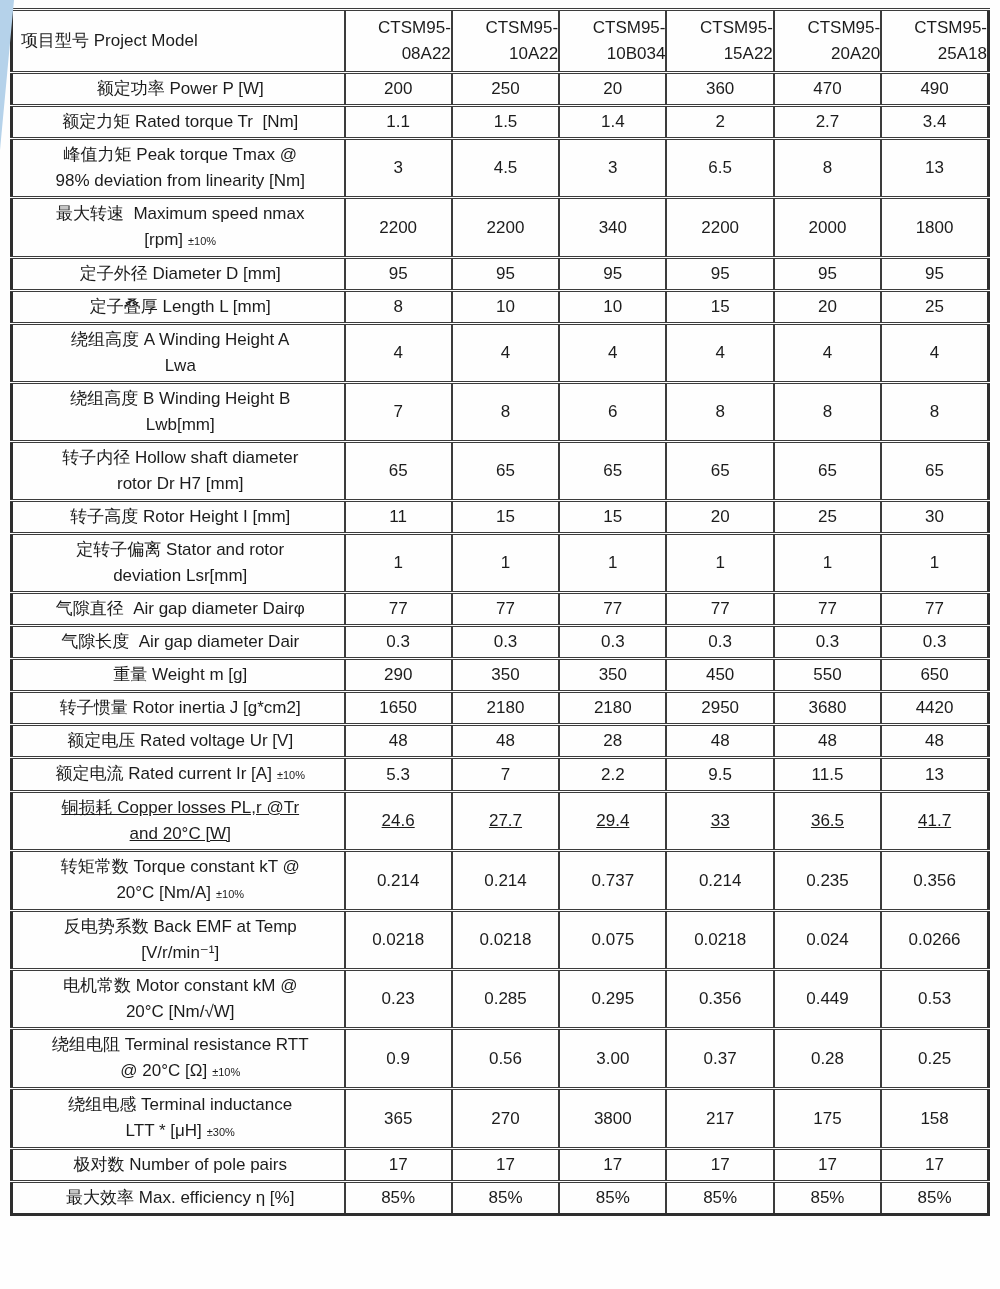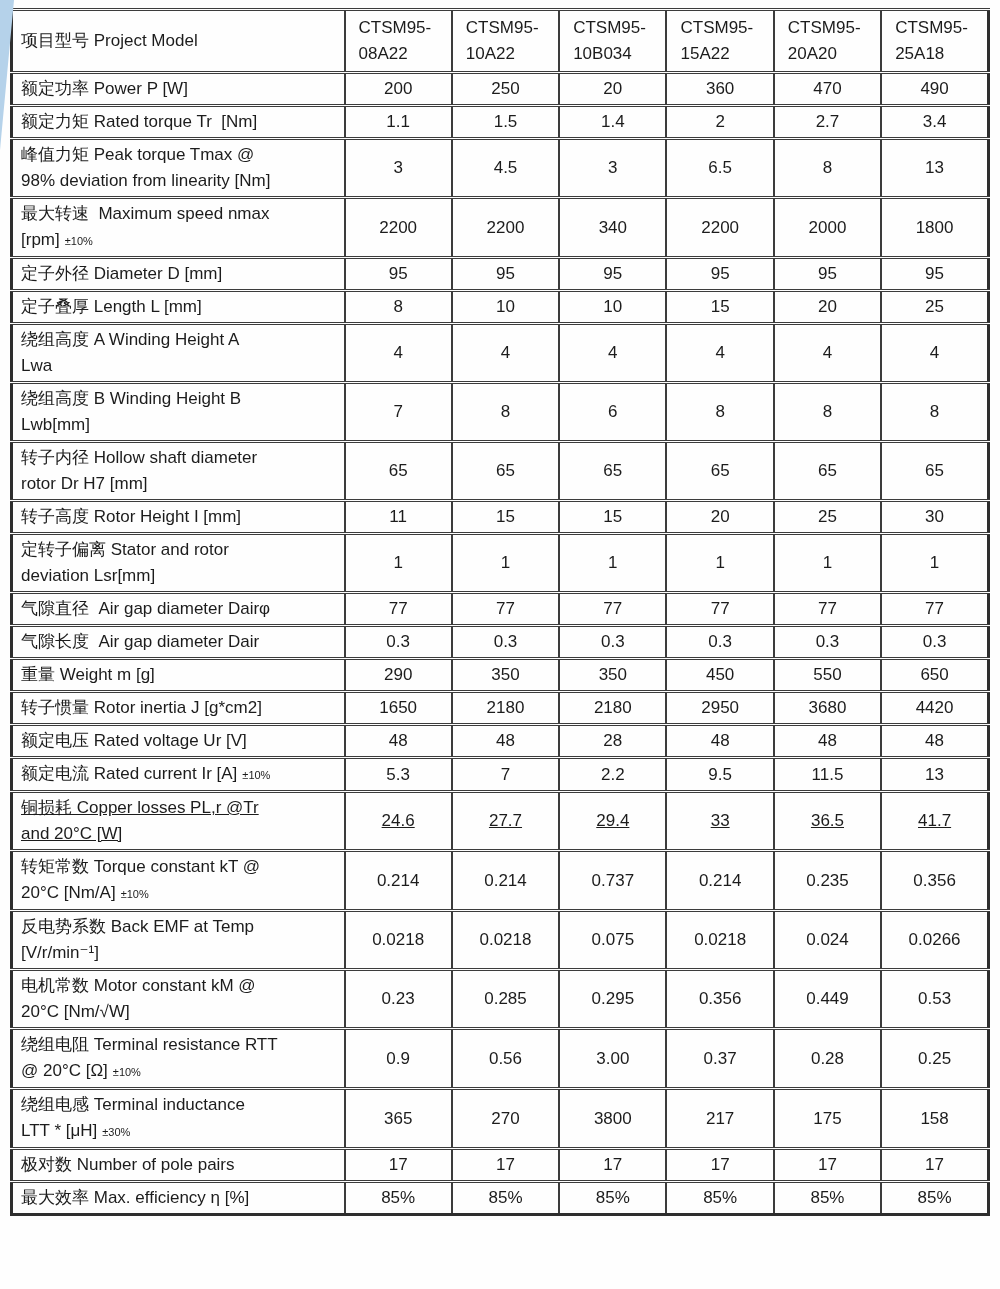--- a/index.html
+++ b/index.html
@@ -38,30 +38,30 @@
     box-sizing: border-box;
     border-left: 2px solid #3c3c3c;
     border-top: 3px double #3c3c3c;
     vertical-align: middle;
     font-size: 17px;
     line-height: 26px;
     overflow: hidden;
   }
   thead th {
     font-weight: normal;
-    text-align: left;
-    padding: 4px 13px;
+    text-align: right;
+    padding: 4px 0;
     height: 62px;
   }
   thead th.label-col {
     text-align: left;
     padding: 4px 4px 4px 8px;
   }
   td.label-col {
-    text-align: left;
+    text-align: center;
     padding: 2px 4px 2px 8px;
   }
   td.label-col .lbl { white-space: pre-line; }
   td.label-col .note {
     font-size: 11px;
     margin-left: 5px;
     white-space: nowrap;
   }
   td.val { text-align: center; padding: 2px 0; }
   

